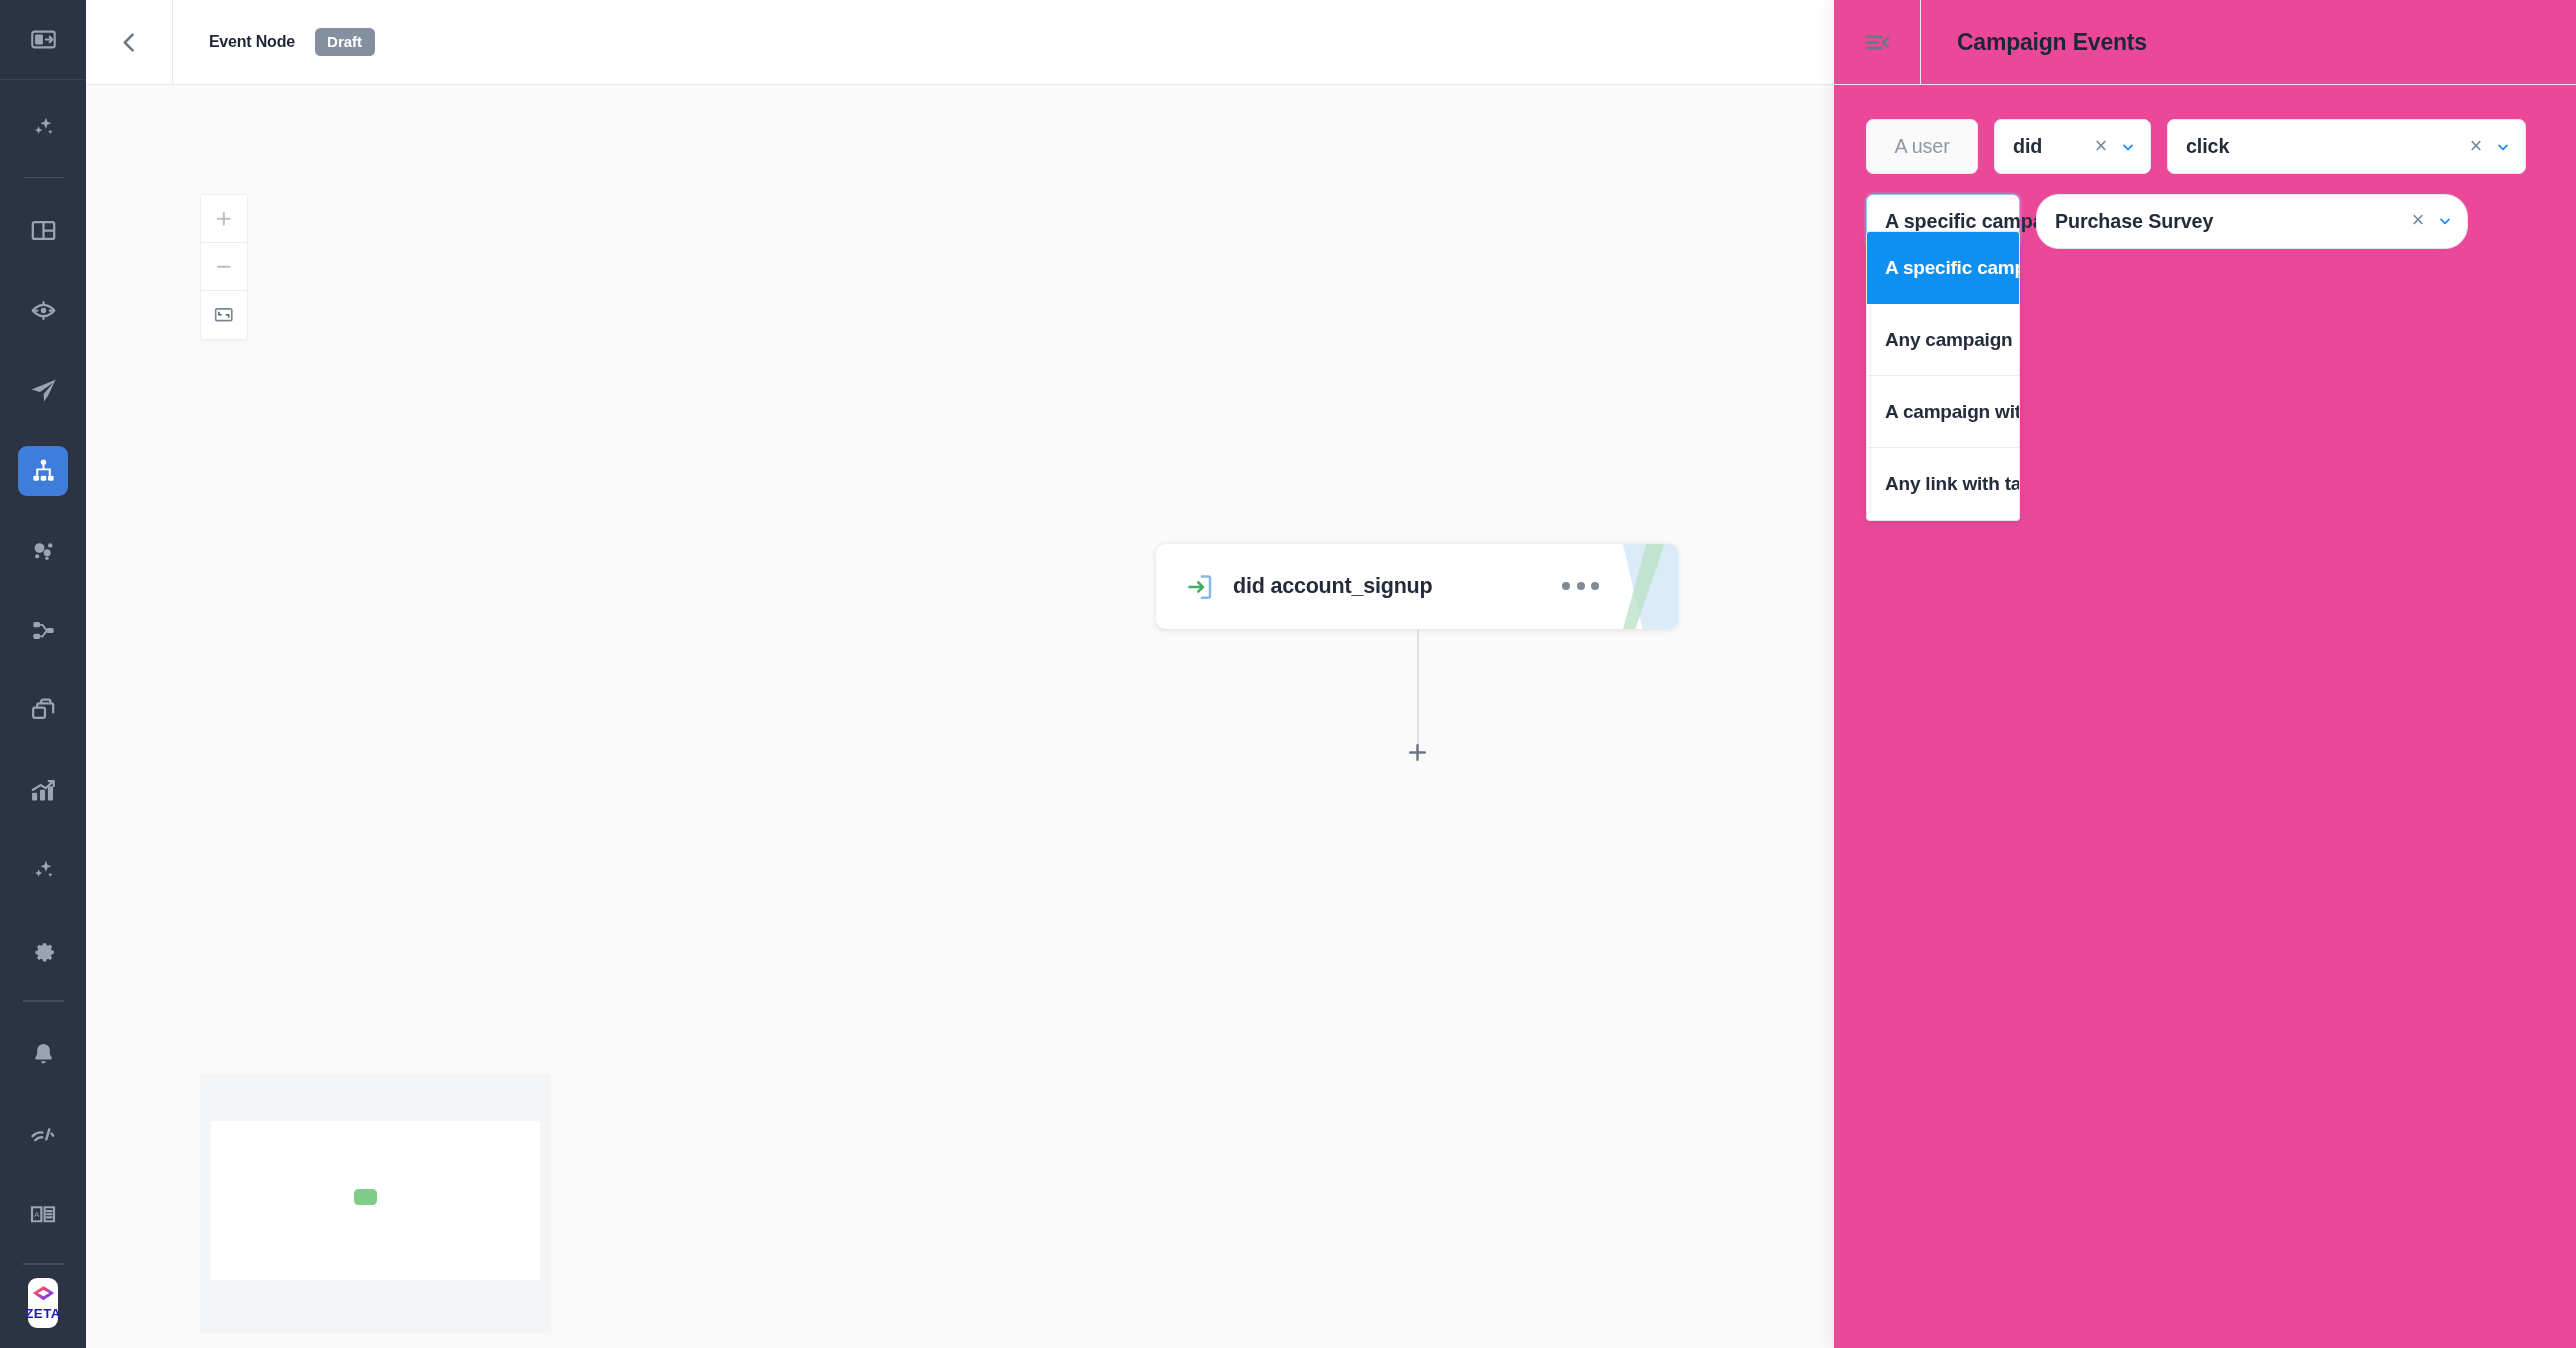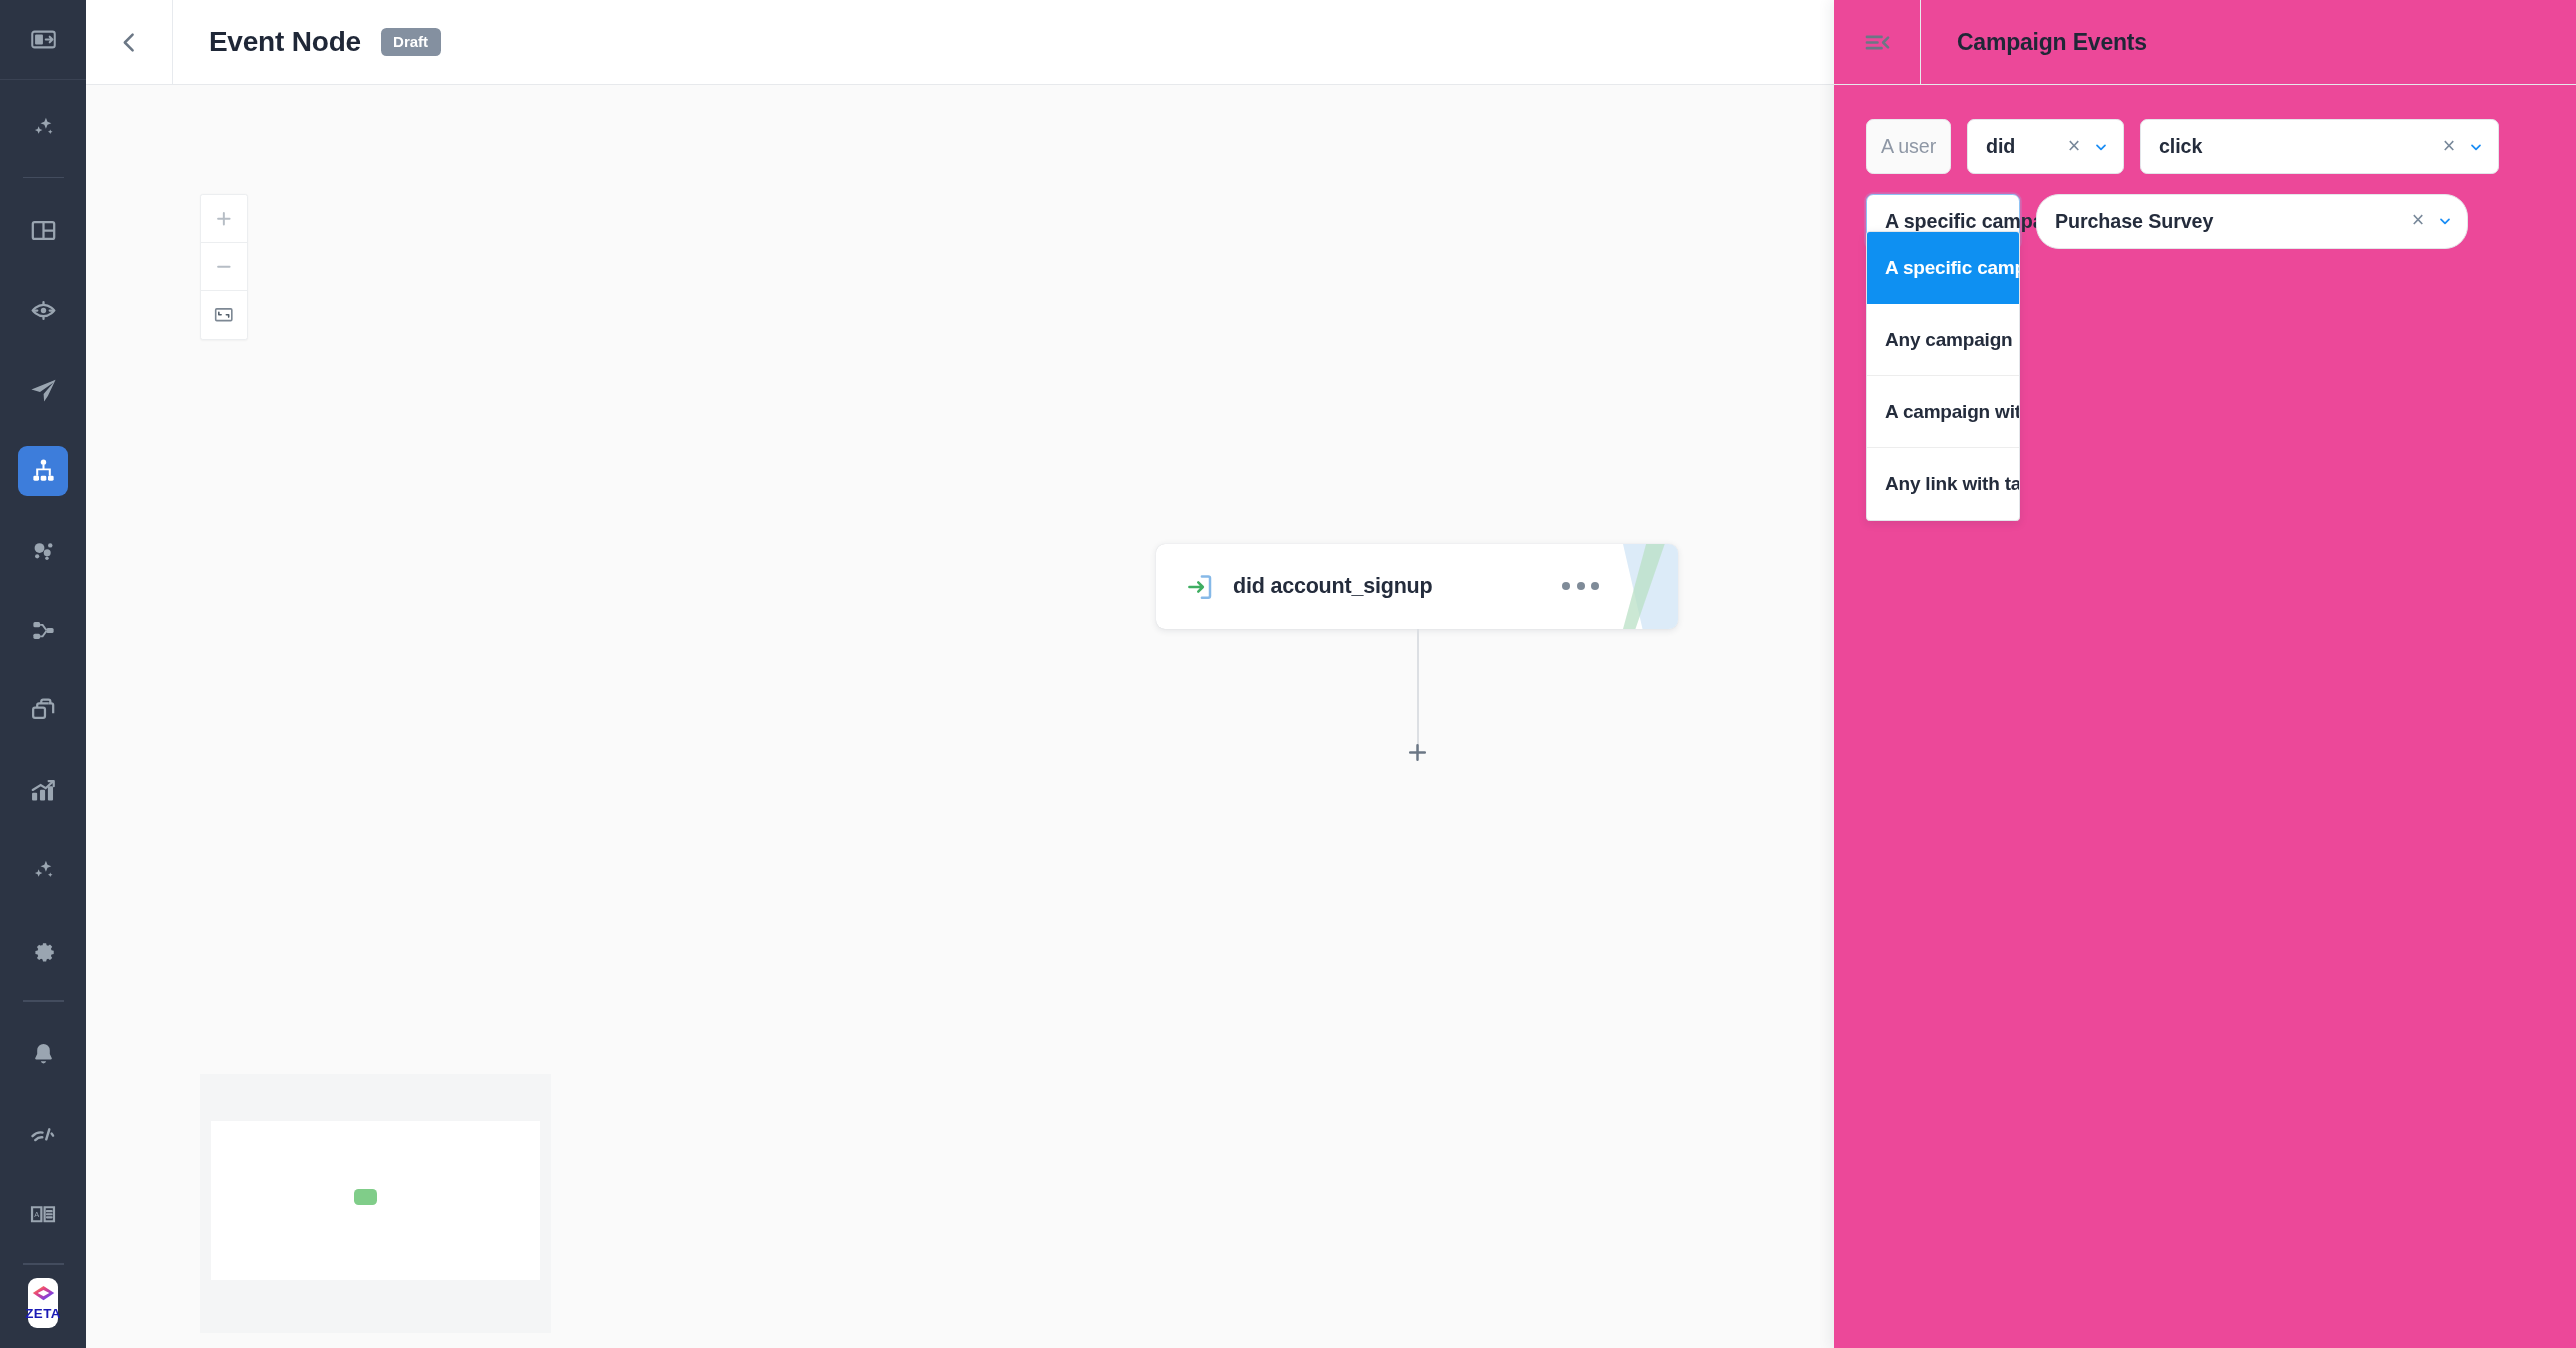--- a/index.html
+++ b/index.html
@@ -51,21 +51,21 @@
     height: 85px; background: #ffffff; border-bottom: 0.9px solid #e7e9ec;
     display: flex; align-items: center; flex: 0 0 85px;
     position: relative; z-index: 5;
   }
   .back-btn {
     width: 86px; height: 85px; display: flex; align-items: center; justify-content: center;
     color: #6b7785;
   }
   .topbar-div { width: 0.9px; height: 85px; background: #e7eaee; }
   .page-title {
-    font-size: 28px; font-weight: bold; color: #1f2737; margin-left: 36px; letter-spacing: -0.2px;
+    font-size: 16px; font-weight: bold; color: #1f2737; margin-left: 36px; letter-spacing: -0.2px;
   }
   .draft-badge {
     margin-left: 19.7px; background: #8490a0; color: #ffffff;
     font-size: 15px; font-weight: bold; border-radius: 5.4px;
     padding: 6.3px 12.5px 7.2px 12.5px; line-height: 1;
   }
 
   
   .canvas { position: relative; flex: 1 1 auto; background: #fafafa; overflow: hidden; }
   .zoom-controls {
@@ -132,21 +132,21 @@
     padding: 0 14.3px 0 18px; position: relative;
   }
   .field.ghost { background: #fafafa; border-color: #e8eaed; }
   .field.ghost .fval { color: #8e97a5; font-weight: normal; }
   .field.focused { border: 1.8px solid #8dc3f5; box-shadow: 0 0 0 1.8px rgba(141,195,245,0.25); }
   .fval { font-size: 19.7px; color: #242c3c; font-weight: bold; letter-spacing: -0.1px; white-space: nowrap; }
   .fgrow { flex: 1 1 auto; }
   .clear-x { color: #78889a; font-size: 21.5px; line-height: 1; margin-right: 12.5px; font-weight: 300; }
   .caret { color: #1a8df5; display: flex; align-items: center; }
 
-  .f-user { width: 85px; justify-content: center; padding: 12px; }
+  .f-user { width: 112px; justify-content: center; padding: 12px; }
   .f-did { width: 157px; }
   .f-click { width: 359px; }
   .f-camptype { width: 154px; }
   .f-survey { width: 432px; border-radius: 23px; }
 
   .dropdown {
     position: absolute; left: 32px; top: 146px; width: 154px;
     background: #ffffff; border: 0.9px solid #e2e5e9; border-radius: 3.6px;
     box-shadow: 0 2.7px 8px rgba(30,40,60,0.10);
     overflow: hidden; z-index: 40;

